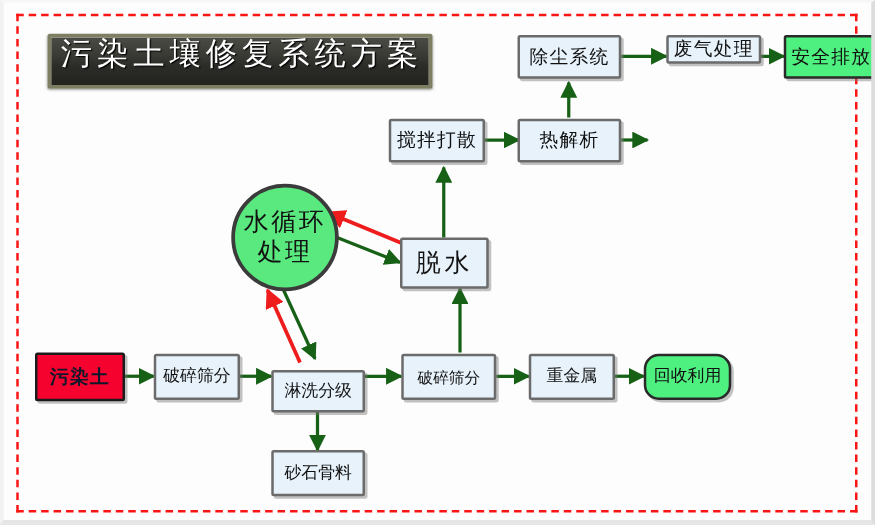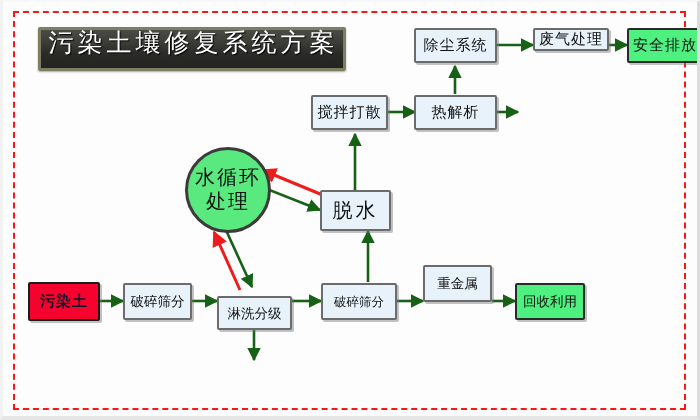--- a/index.html
+++ b/index.html
@@ -165,22 +165,25 @@
   </div>
   <div class="node small" style="left:123px;top:283px;width:69px;height:37px;">
     <span>破碎筛分</span>
   </div>
   <div class="node small" style="left:217px;top:296px;width:75px;height:34px;">
     <span>淋洗分级</span>
   </div>
   <div class="node small" style="left:321px;top:283px;width:76px;height:37px;font-size:12.5px;">
     <span>破碎筛分</span>
   </div>
-  <div class="node small" style="left:423px;top:265px;width:69px;height:37px;">
+  <div class="node small" style="left:423px;top:283px;width:69px;height:37px;">
     <span>重金属</span>
   </div>
-  <div class="node green small" style="left:515px;top:283px;width:70px;height:37px;">
+  <div class="node green small" style="left:515px;top:283px;width:70px;height:37px;border-radius:12px;">
     <span>回收利用</span>
   </div>
 
+  <div class="node small" style="left:217px;top:360px;width:75px;height:37px;">
+    <span>砂石骨料</span>
+  </div>
 
   <div class="outer-edge"></div>
 </div>
 
 </body></html>

